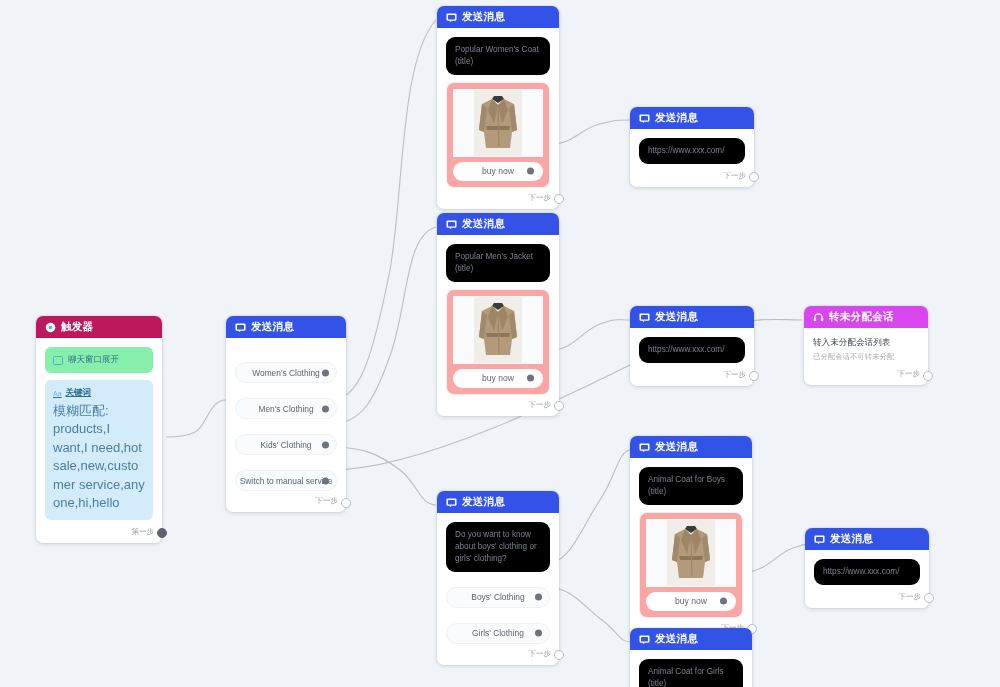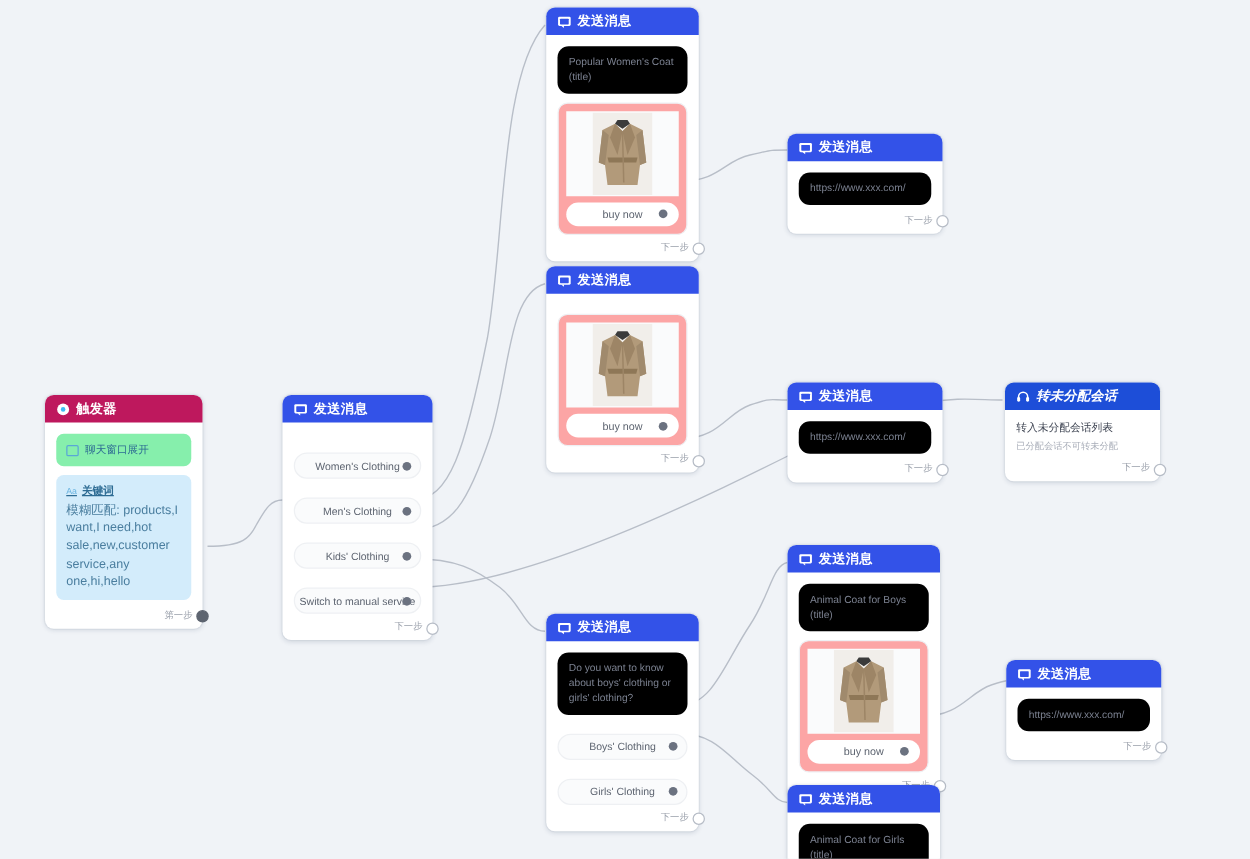--- a/index.html
+++ b/index.html
@@ -44,21 +44,21 @@
     align-items: center;
     padding: 0 8px;
     gap: 5px;
     color: #ffffff;
     font-size: 10.5px;
     font-weight: bold;
     letter-spacing: .3px;
   }
   .node-header.msg { background: #3352e8; }
   .node-header.trigger { background: #be185d; }
-  .node-header.transfer { background: #1d4ed8; font-style: italic; }
+  .node-header.transfer { background: #d946ef; }
   .hdr-icon {
     width: 12px; height: 12px;
     display: inline-flex;
     align-items: center;
     justify-content: center;
     flex: 0 0 auto;
   }
   .hdr-icon svg { display:block; }
   .node-body {
     padding: 9px 9px 4px 9px;
@@ -105,21 +105,21 @@
     gap: 4px;
     margin-bottom: 3px;
     text-decoration: underline;
   }
   .trigger-block .kw-title .aa {
     font-size: 7px;
     color: #6ab4e0;
     font-weight: normal;
   }
   .trigger-block .kw-body {
-    font-size: 10px;
+    font-size: 13px;
     color: #4a7e9f;
     line-height: 1.42;
     word-break: break-word;
   }
 
   .opt {
     background: #fafbfc;
     border: 1px solid #eef0f3;
     border-radius: 13px;
     height: 19px;
@@ -375,20 +375,21 @@
       <span class="hdr-icon">
         <svg width="11" height="11" viewBox="0 0 12 12">
           <rect x="0.5" y="1.5" width="11" height="8" rx="1.2" fill="#ffffff"></rect>
           <rect x="2.2" y="3.2" width="7.6" height="5" rx="0.6" fill="#3352e8"></rect>
           <path d="M3.2 9.3 L5.6 11.3 L5.6 9.3 Z" fill="#ffffff"></path>
         </svg>
       </span>
       <span>发送消息</span>
     </div>
     <div class="node-body tight">
+      <div class="bubble">Popular Men's Jacket (title)</div>
       <div class="card">
         <div class="card-img">
           <svg class="coat" viewBox="0 0 48 66">
             <rect x="0" y="0" width="48" height="66" fill="#f1eeea"></rect>
             <path d="M20 6 L28 6 L30 9 L24 13 L18 9 Z" fill="#3b3b3b"></path>
             <path d="M18 9 L8 14 L5 40 L10 42 L12 58 L36 58 L38 42 L43 40 L40 14 L30 9 L24 15 Z" fill="#b29a7a"></path>
             <path d="M18 9 L24 15 L20 34 L14 20 Z" fill="#9d8566"></path>
             <path d="M30 9 L24 15 L28 34 L34 20 Z" fill="#9d8566"></path>
             <path d="M8 14 L5 40 L10 42 L13 18 Z" fill="#a08a6d"></path>
             <path d="M40 14 L43 40 L38 42 L35 18 Z" fill="#a08a6d"></path>

